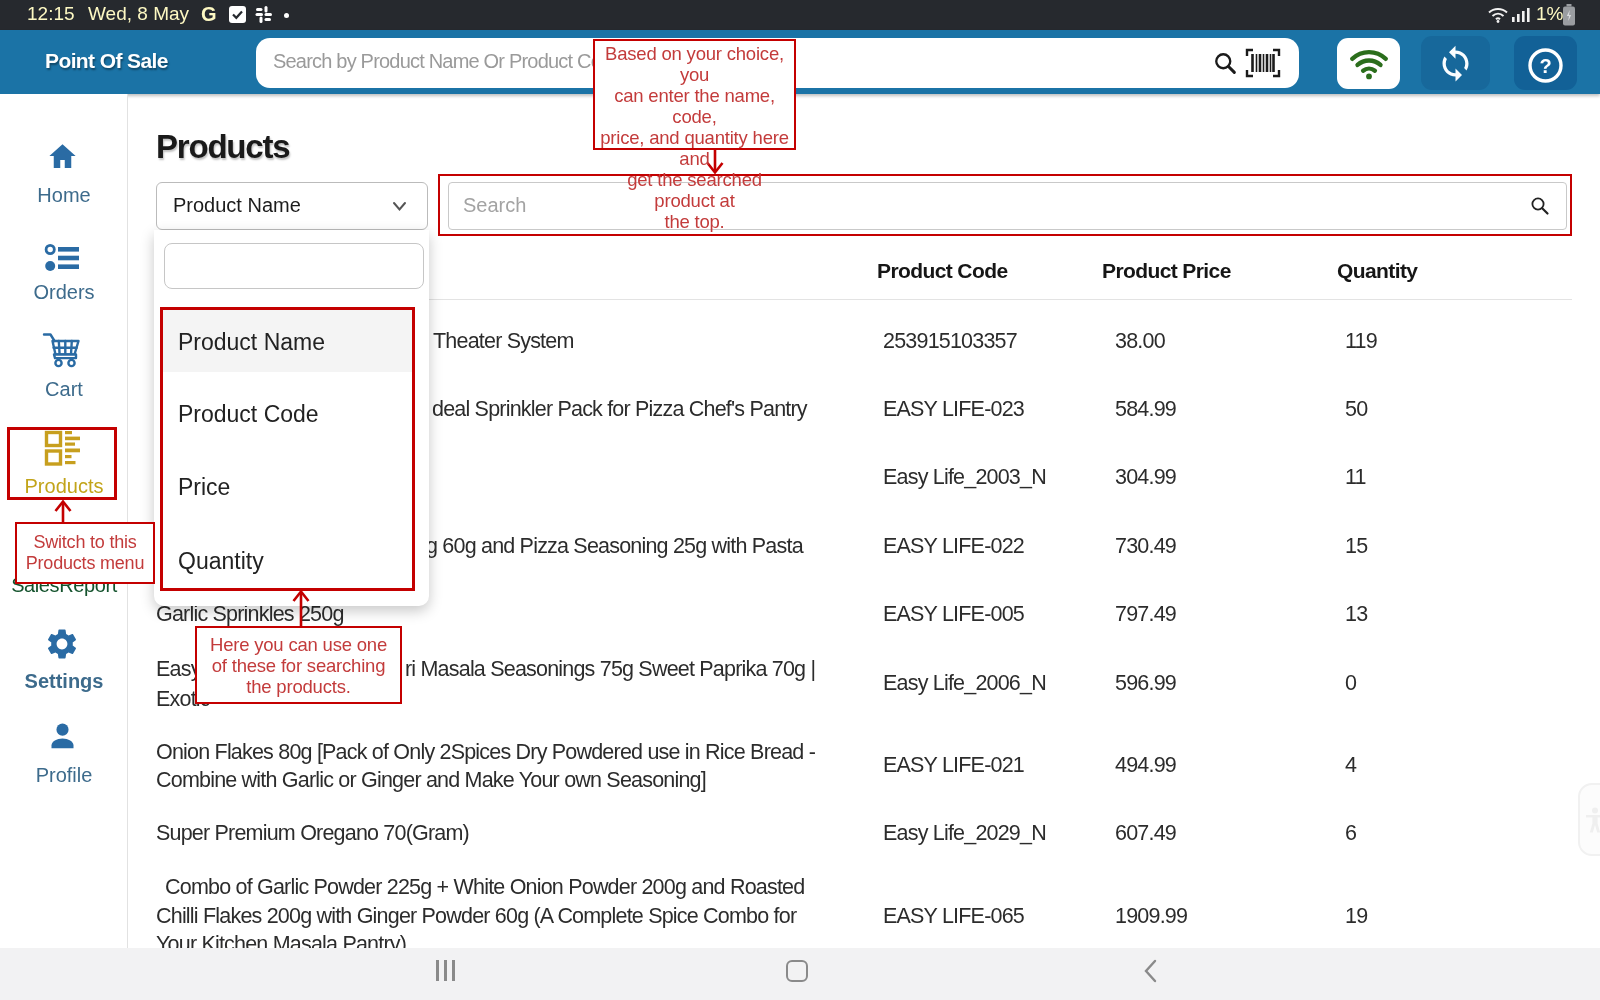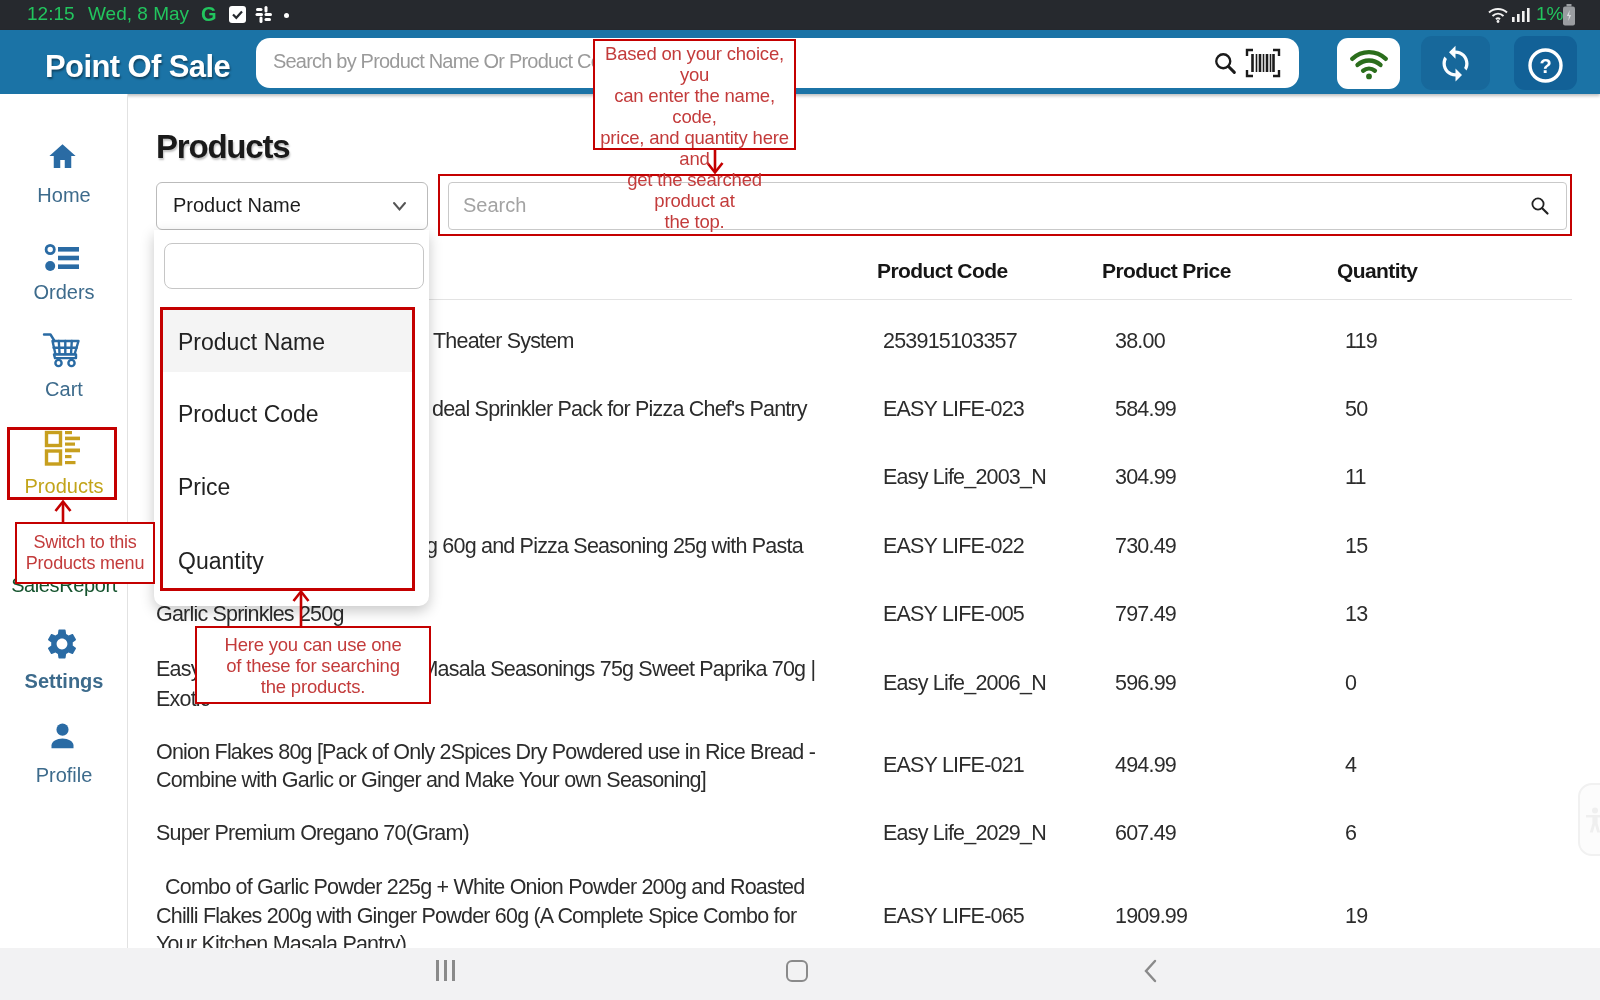--- a/index.html
+++ b/index.html
@@ -2,26 +2,26 @@
 <html><head>
 <meta charset="utf-8">
 <style>
 * { margin:0; padding:0; box-sizing:border-box; }
 html,body { width:1600px; height:1000px; overflow:hidden; background:#fff;
   font-family:"Liberation Sans", sans-serif; position:relative; }
 
 
 #status { position:absolute; left:0; top:0; width:1600px; height:30px; background:#26292e;
   color:#fff; }
-#status .t { position:absolute; font-size:19px; color:#22c55e; top:3px; }
+#status .t { position:absolute; font-size:19px; color:#fef9c3; top:3px; }
 
 
 #header { position:absolute; left:0; top:30px; width:1600px; height:64px; background:#1b73a6;
   box-shadow:0 2px 3px rgba(0,0,0,0.25); }
-#logo { position:absolute; left:45px; top:49px; font-size:31px; font-weight:bold; color:#fff;
+#logo { position:absolute; left:45px; top:49px; font-size:21px; font-weight:bold; color:#fff;
   text-shadow:1px 2px 2px rgba(0,0,0,0.4); letter-spacing:-0.6px; z-index:3; }
 #hsearch { position:absolute; left:256px; top:38px; width:1043px; height:50px; background:#fff;
   border-radius:14px; z-index:3; }
 #hsearch .ph { position:absolute; left:17px; top:12px; font-size:20px; color:#9a9a9a; letter-spacing:-0.8px; }
 .hbtn { position:absolute; border-radius:11px; z-index:3; }
 #wifibtn { left:1337px; top:38px; width:63px; height:51px; background:#fff; }
 #refbtn { left:1421px; top:36px; width:69px; height:54px; background:#17689b; }
 #helpbtn { left:1514px; top:36px; width:63px; height:54px; background:#126197; }
 
 
@@ -54,21 +54,21 @@
 #opthl { position:absolute; left:0px; top:0px; width:249px; height:62px; background:#f4f4f4; }
 .opt { position:absolute; left:15px; font-size:23px; color:#222; }
 
 
 .ann { position:absolute; border:2px solid #c40000; background:#fff; color:#c33b3b;
   text-align:center; z-index:30; }
 #ann1 { left:593px; top:39px; width:203px; height:111px; font-size:18.5px; line-height:21px;
   padding-top:2px; letter-spacing:-0.2px; }
 #ann2 { left:15px; top:522px; width:140px; height:62px; font-size:18px; line-height:21px;
   padding-top:8px; letter-spacing:-0.2px; }
-#ann3 { left:195px; top:626px; width:236px; height:78px; font-size:18.5px; line-height:21px;
+#ann3 { left:195px; top:626px; width:207px; height:78px; font-size:18.5px; line-height:21px;
   padding-top:6px; letter-spacing:-0.2px; }
 
 
 #bottom { position:absolute; left:0; top:948px; width:1600px; height:52px; background:#f2f2f3; }
 </style>
 </head>
 <body>
 
 <div id="status">
   <div class="t" style="left:27px;">12:15</div>

